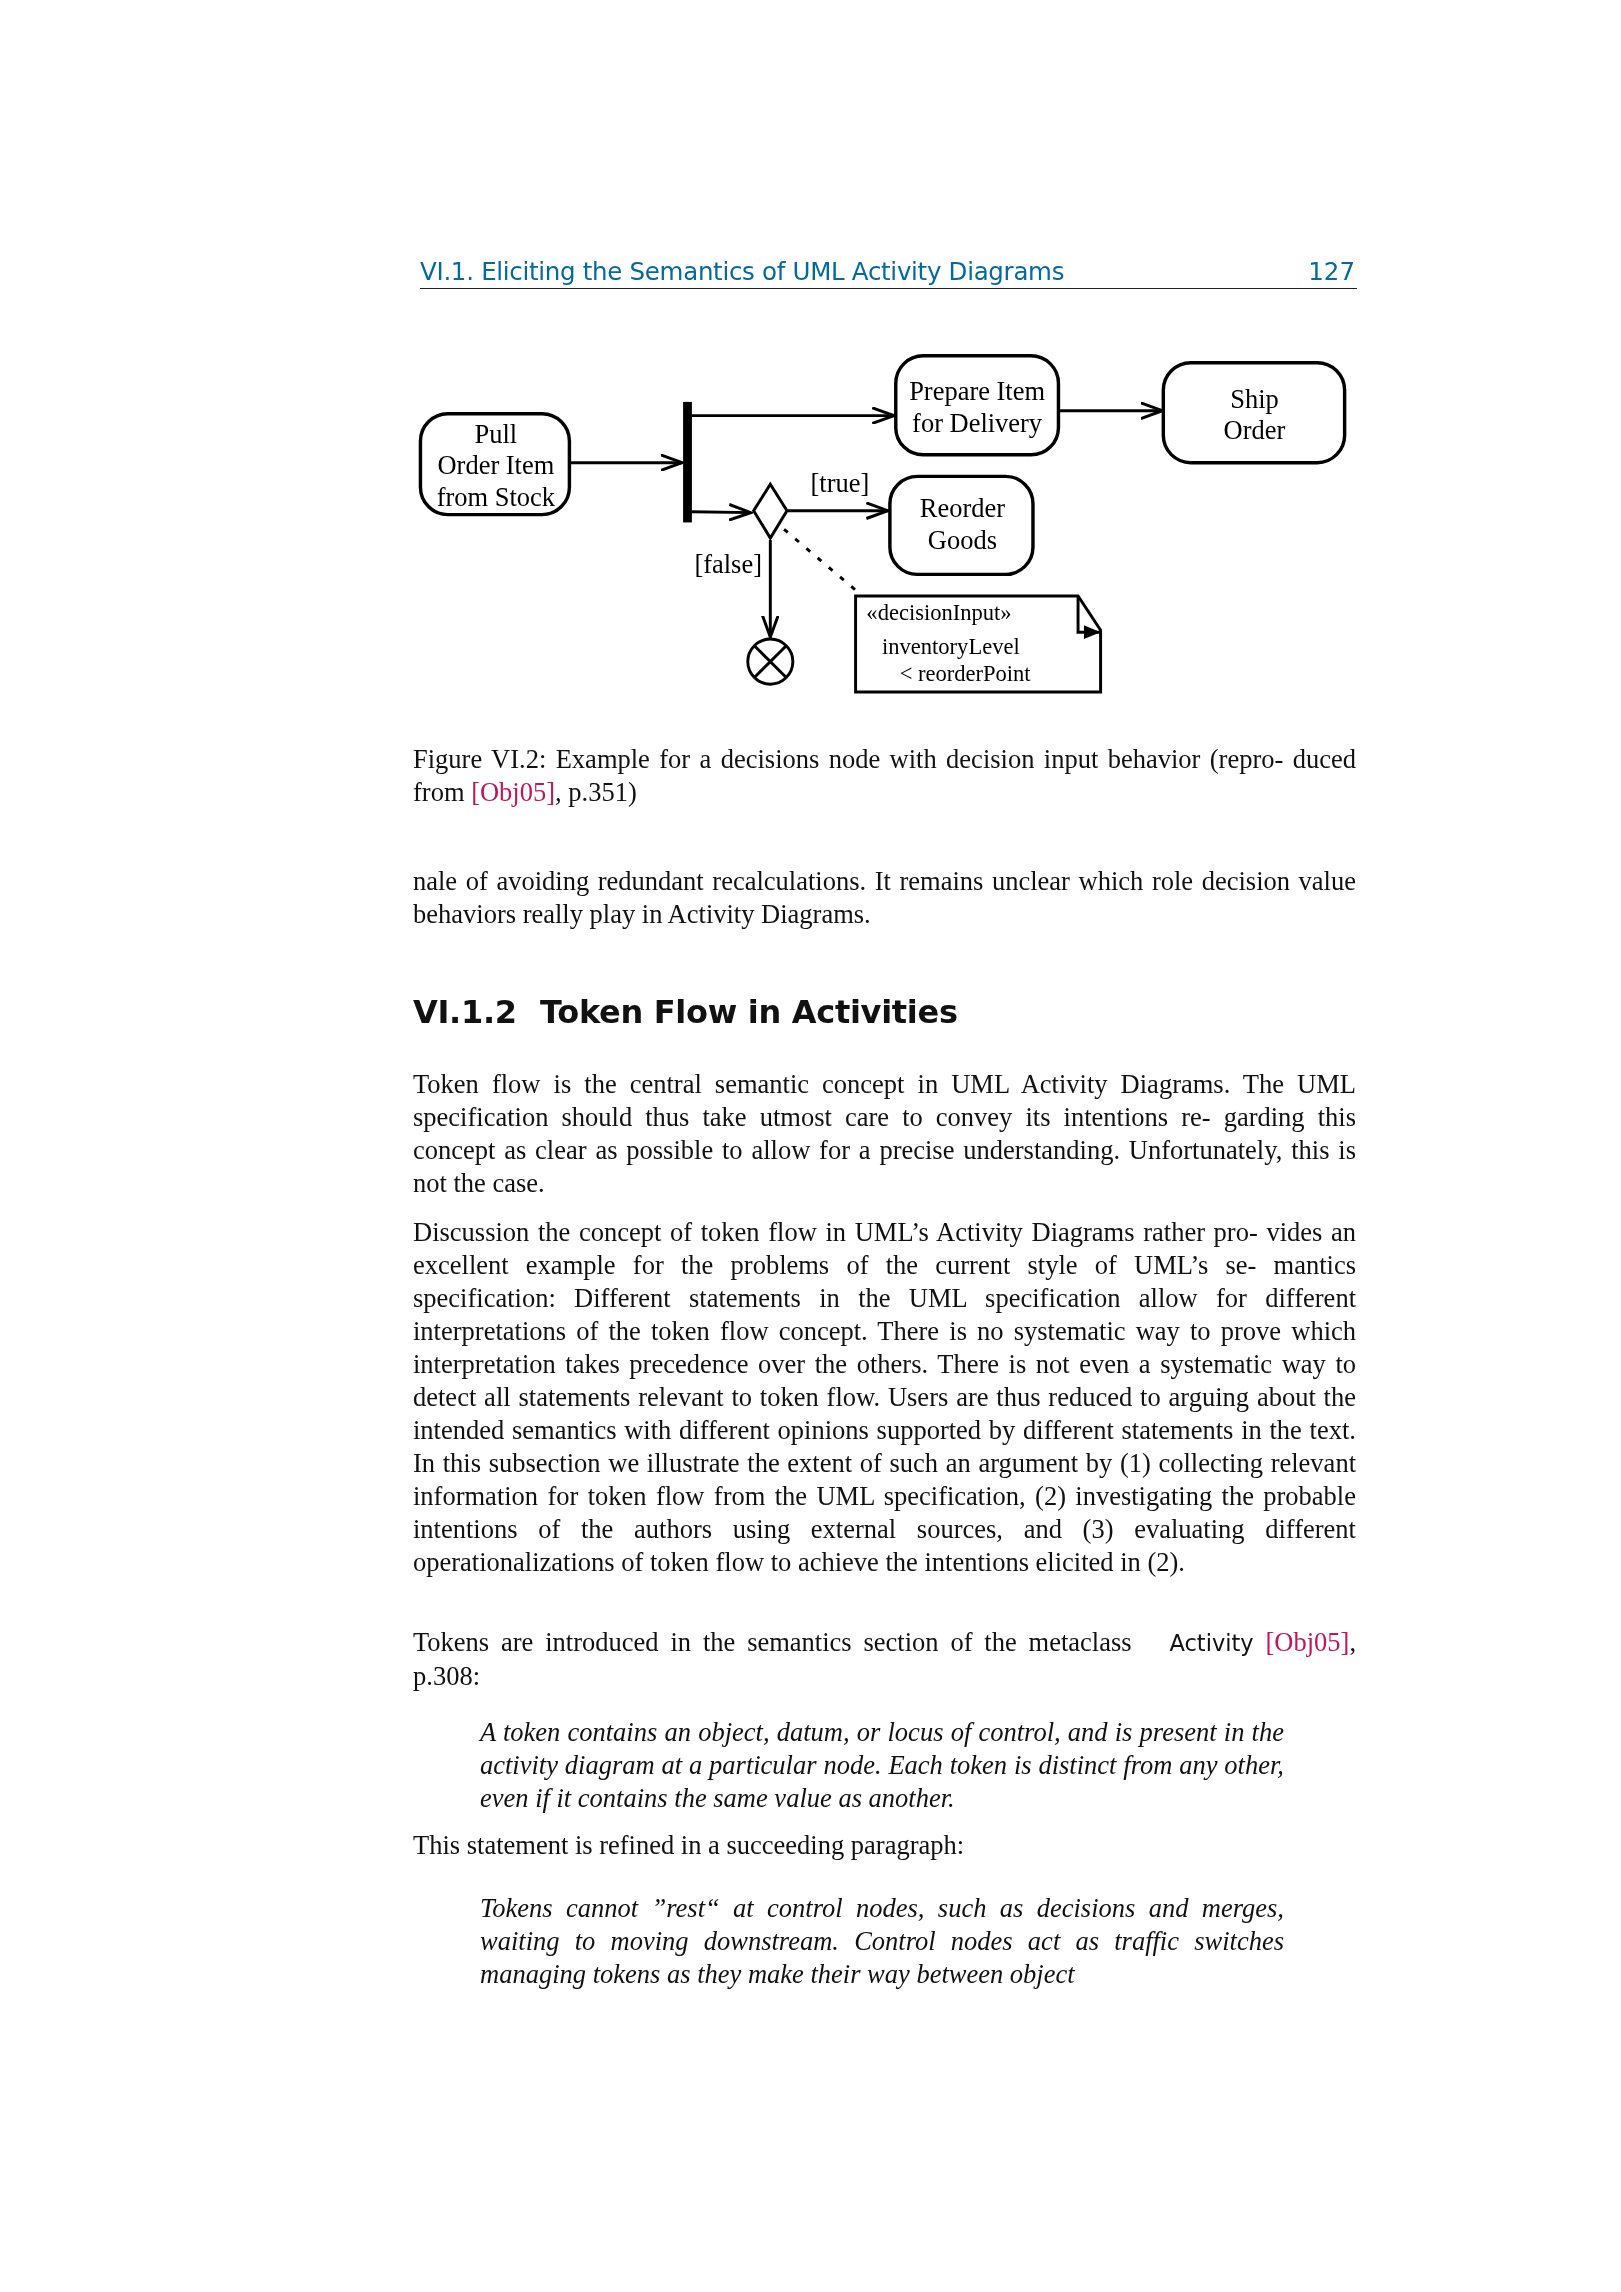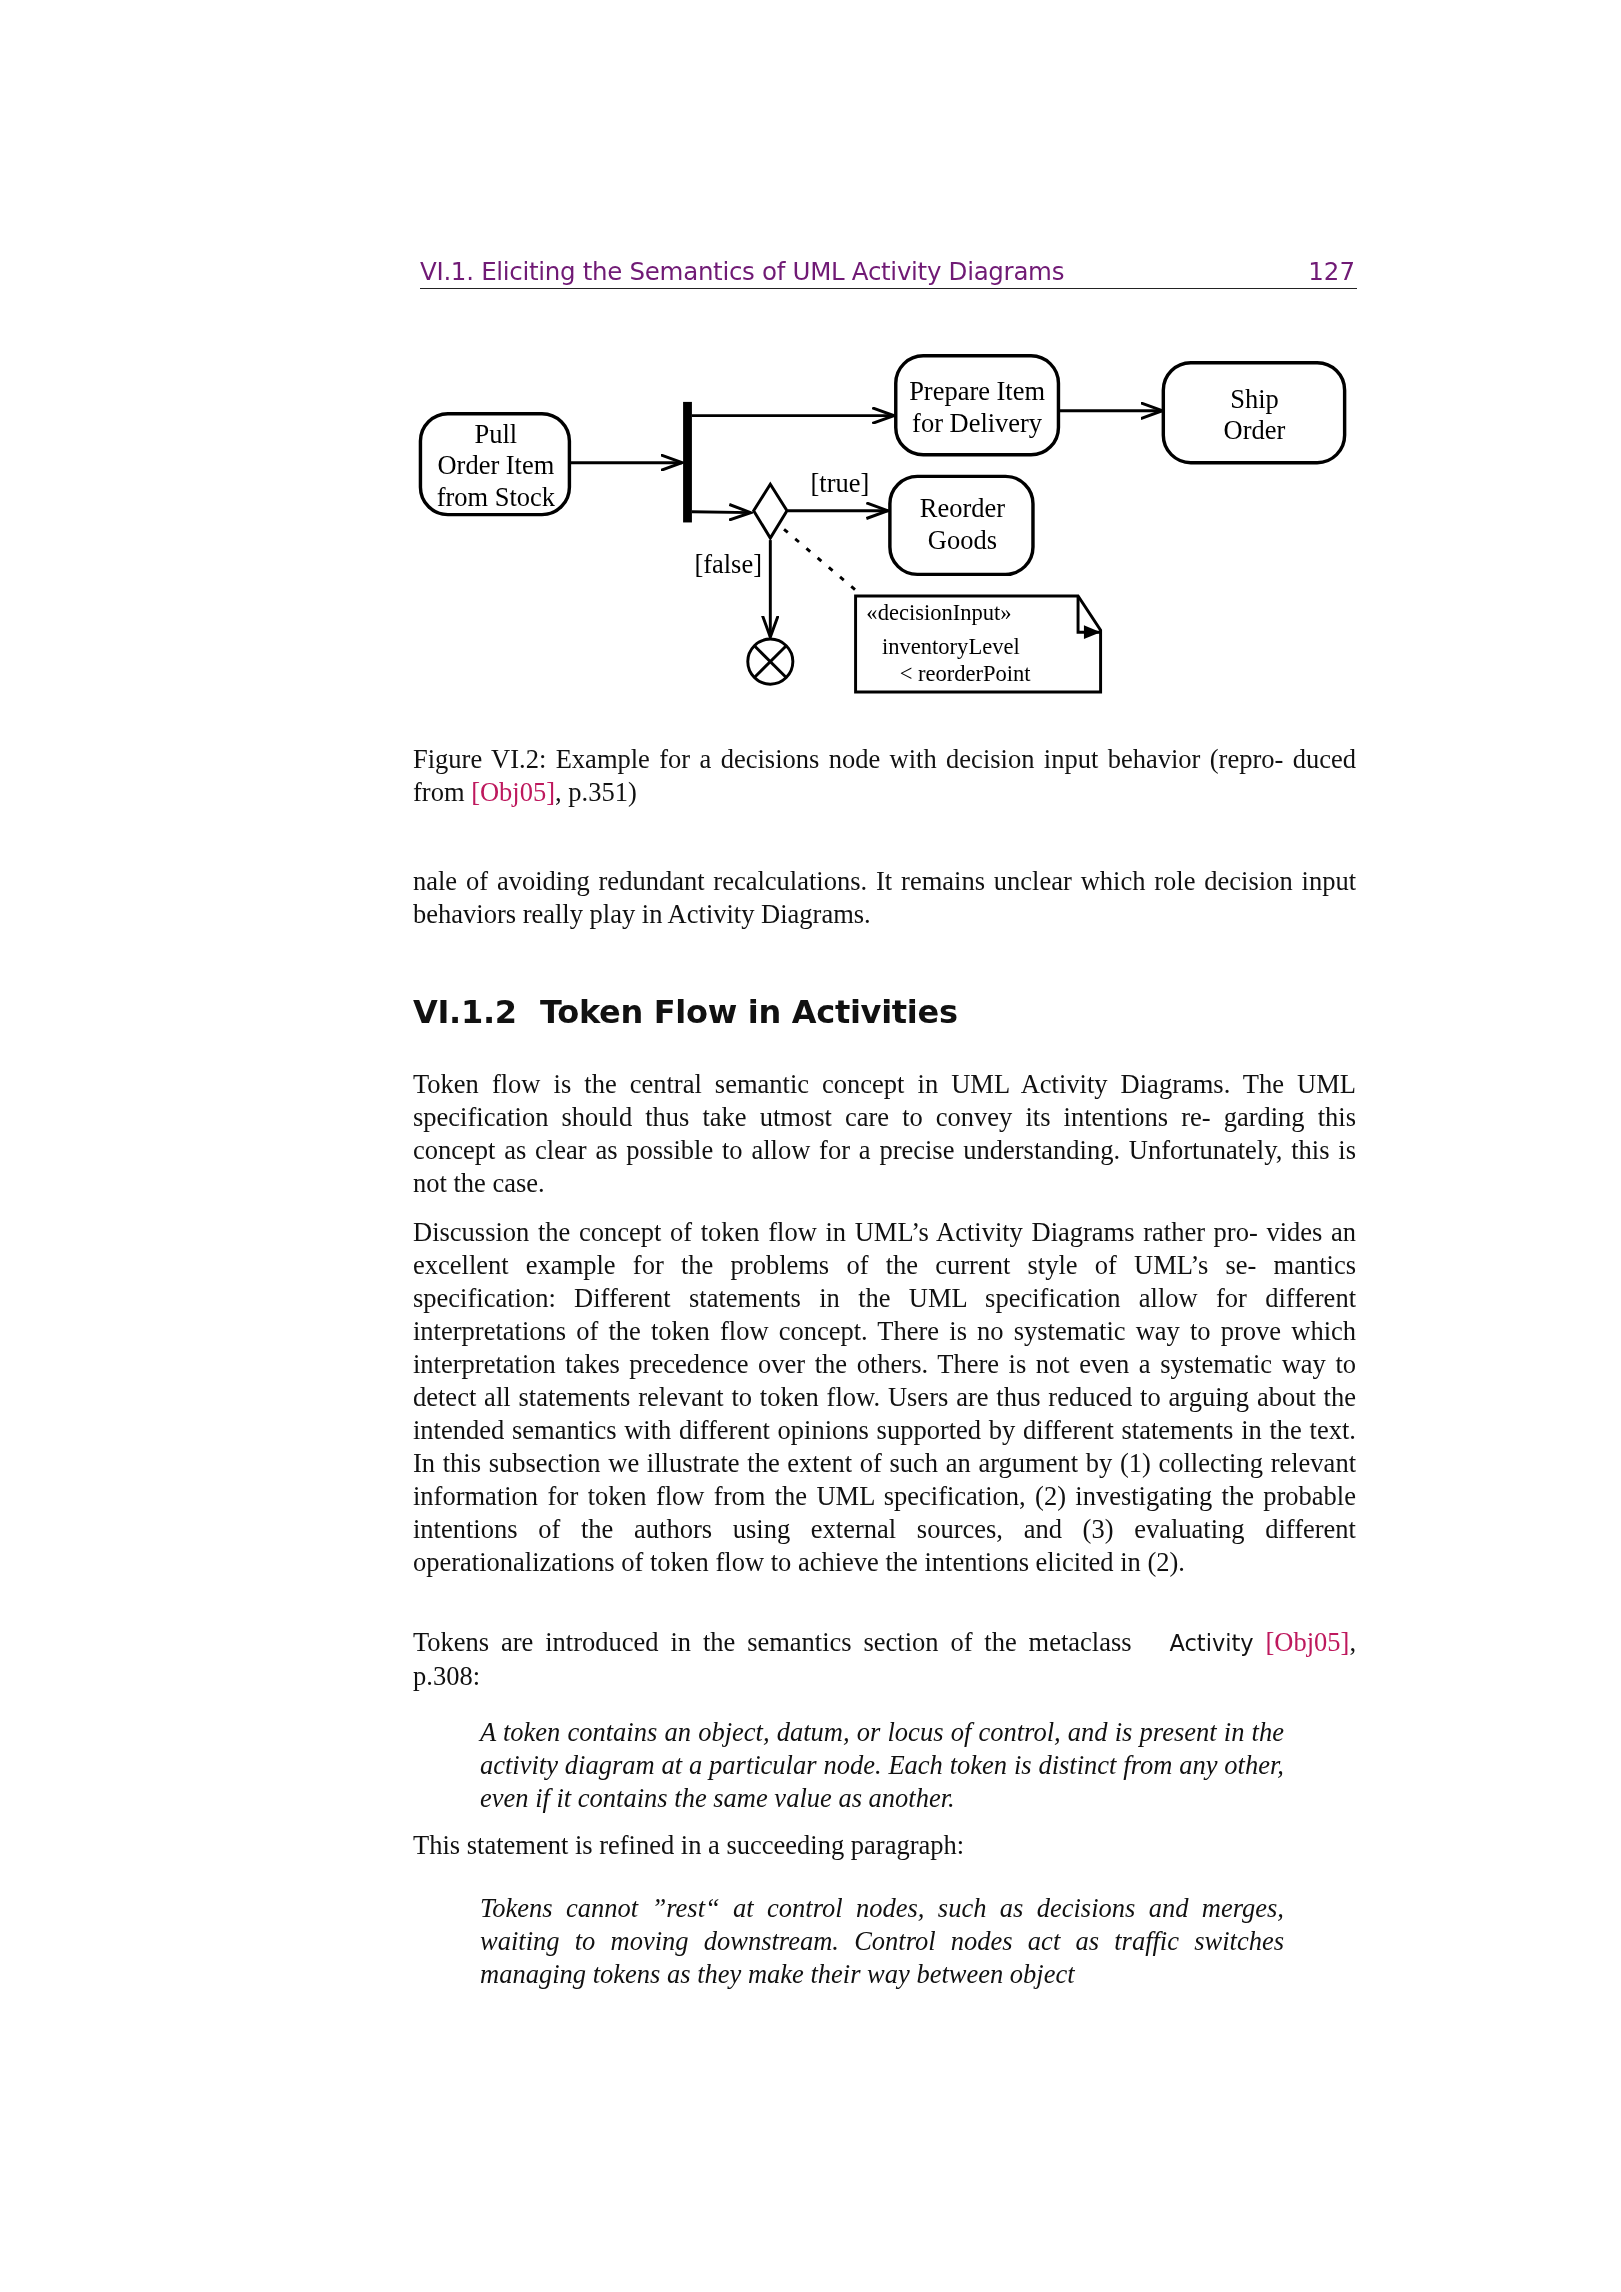--- a/index.html
+++ b/index.html
@@ -1,20 +1,20 @@
 <!DOCTYPE html>
 <html><head>
 <meta charset="utf-8">
 <style>
   html, body { margin: 0; padding: 0; background: #ffffff; }
   body { width: 1621px; height: 2293px; position: relative; overflow: hidden; color: #111; }
   .running-head {
     position: absolute; left: 420px; top: 253px; width: 937px; height: 35px;
     border-bottom: 1.5px solid #222;
-    font-family: "DejaVu Sans", sans-serif; font-size: 24.5px; color: #701a75;
+    font-family: "DejaVu Sans", sans-serif; font-size: 24.5px; color: #0369a1;
   }
   .running-head .title { position: absolute; left: 0; top: 3.9px; letter-spacing: -0.3px; }
   .running-head .page-num { position: absolute; right: 2px; top: 3.9px; margin-left: 47px; }
   .diagram { position: absolute; left: 0; top: 0; width: 1621px; height: 745px; }
   .caption, .para, .quote, .section-heading {
     position: absolute; left: 413px; width: 943px;
     font-family: "Liberation Serif", serif; font-size: 26.5px; line-height: 33px;
     text-align: justify; color: #111;
   }
   .caption { top: 743px; }
@@ -101,21 +101,21 @@
     <text x="884" y="633">«decisionInput»</text>
     <text x="900" y="667">inventoryLevel</text>
     <text x="918" y="695">&lt; reorderPoint</text>
   </g>
 </svg>
 
 <div class="caption">
   <span>Figure VI.2: Example for a decisions node with decision input behavior (repro- duced from </span><span class="cite">[Obj05]</span><span>, p.351)</span>
 </div>
 
-<div class="para para-1">nale of avoiding redundant recalculations. It remains unclear which role decision input behaviors really play in Activity Diagrams.</div>
+<div class="para para-1">nale of avoiding redundant recalculations. It remains unclear which role decision value behaviors really play in Activity Diagrams.</div>
 
 <div class="section-heading">
   <span class="num">VI.1.2</span><span>Token Flow in Activities</span>
 </div>
 
 <div class="para para-2">Token flow is the central semantic concept in UML Activity Diagrams.  The UML specification should thus take utmost care to convey its intentions re- garding this concept as clear as possible to allow for a precise understanding. Unfortunately, this is not the case.</div>
 
 <div class="para para-3">Discussion the concept of token flow in UML’s Activity Diagrams rather pro- vides an excellent example for the problems of the current style of UML’s se- mantics specification: Different statements in the UML specification allow for different interpretations of the token flow concept. There is no systematic way to prove which interpretation takes precedence over the others.  There is not even a systematic way to detect all statements relevant to token flow. Users are thus reduced to arguing about the intended semantics with different opinions supported by different statements in the text.  In this subsection we illustrate the extent of such an argument by (1) collecting relevant information for token flow from the UML specification, (2) investigating the probable intentions of the authors using external sources, and (3) evaluating different operationalizations of token flow to achieve the intentions elicited in (2).</div>
 
 <div class="para para-4">

